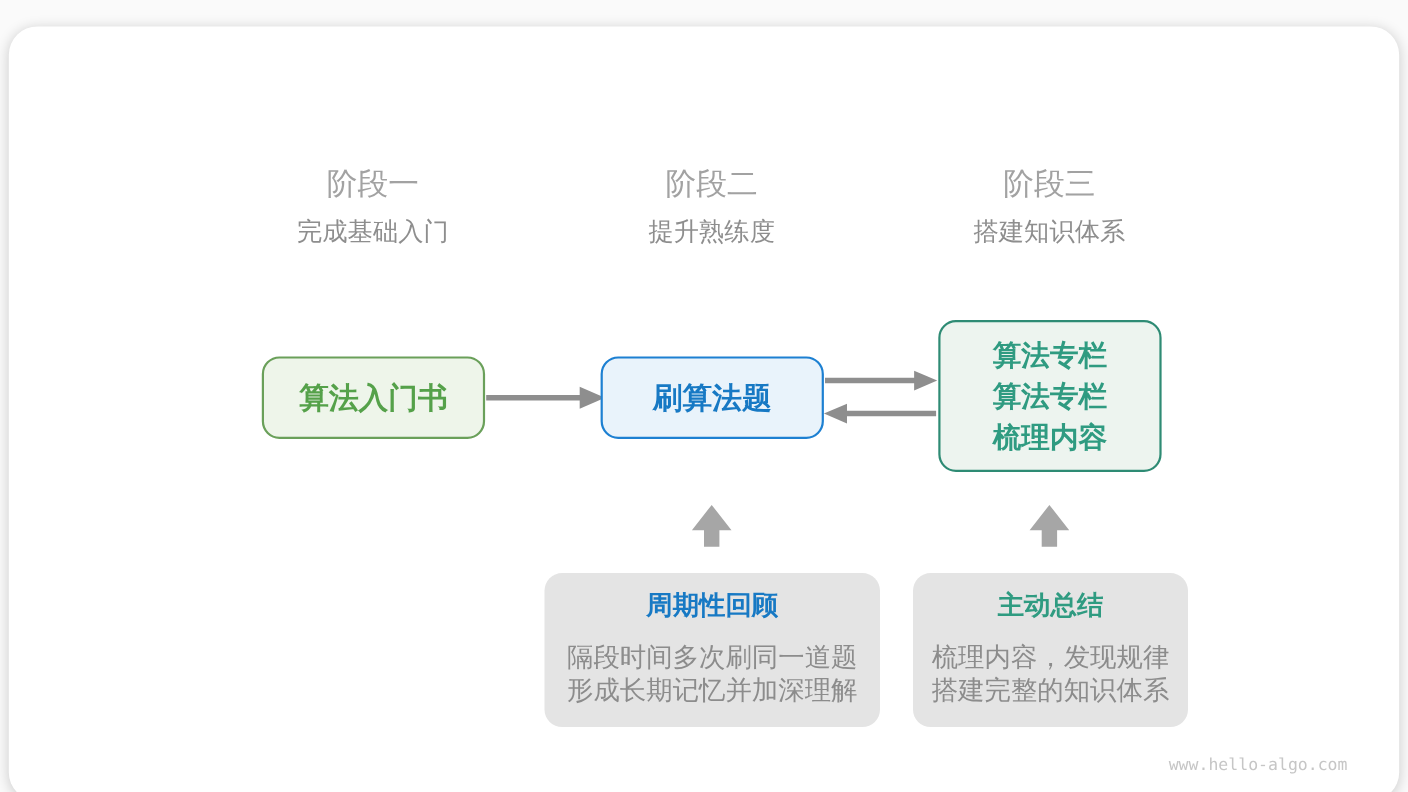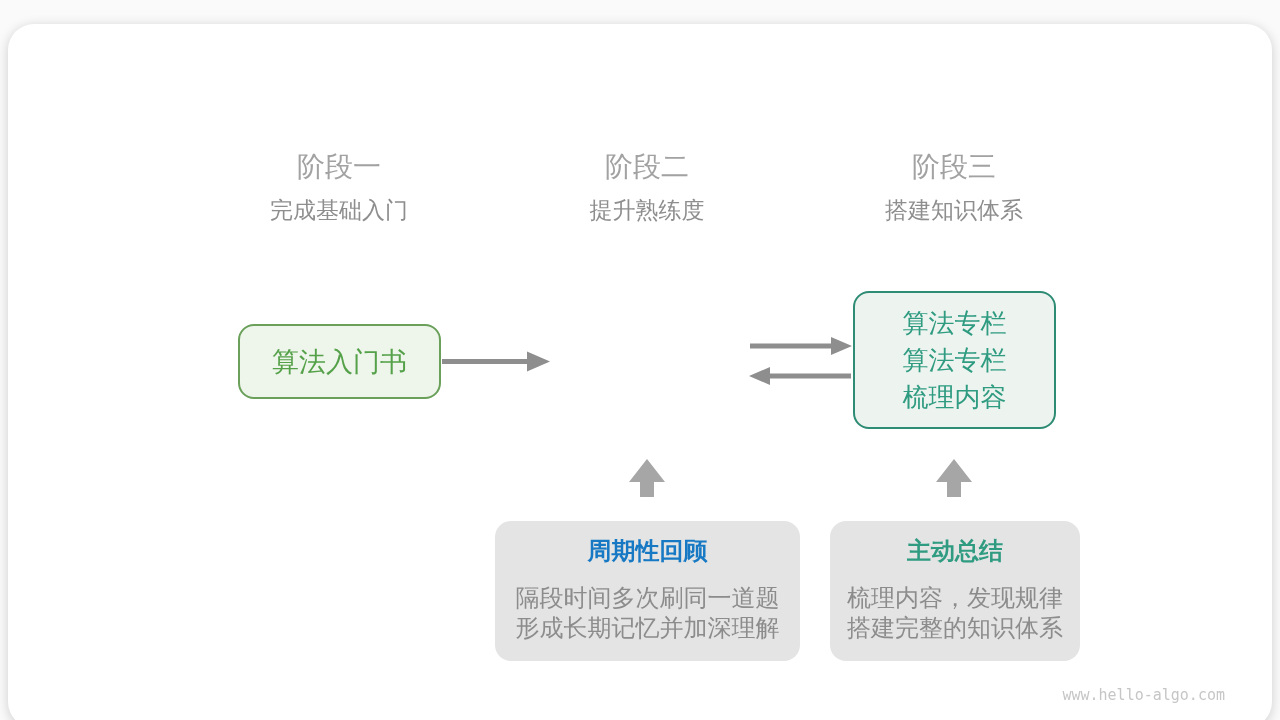--- a/index.html
+++ b/index.html
@@ -30,21 +30,21 @@
     top:127px; font-size:28px; line-height:32px;
     color:var(--stage-label); text-align:center;
   }
   .stage-subtitle {
     top:172px; font-size:23px; line-height:28px; font-weight:normal;
     color:var(--stage-subtitle); text-align:center;
   }
 
   .node {
     display:flex; align-items:center; justify-content:center;
-    border-radius:16px; font-weight:normal; text-align:center;
+    border-radius:16px; font-weight:bold; text-align:center;
   }
   .node-small { width:203px; height:75px; font-size:27px; }
   .node-green { left:230px; top:300px; border:2.5px solid var(--green-border); background:var(--green-bg); color:var(--green-text); }
   .node-blue  { left:538px; top:300px; border:2.5px solid var(--blue-border);  background:var(--blue-bg);  color:var(--blue-text); }
   .node-teal  {
     left:845px; top:267px; width:203px; height:138px;
     border:2.5px solid var(--teal-border); background:var(--teal-bg); color:var(--teal-text);
     flex-direction:column; font-size:26px; line-height:37px;
   }
 
@@ -98,20 +98,23 @@
         <polygon class="arrow-head" points="762,343 741,352 762,361"></polygon>
       </g>
       <polygon class="up-arrow" points="639,435 657,458 646,458 646,473 632,473 632,458 621,458"></polygon>
       <polygon class="up-arrow" points="946,435 964,458 953,458 953,473 939,473 939,458 928,458"></polygon>
     </svg>
 
     <div class="abs node node-small node-green">
       <span>算法入门书</span>
     </div>
 
+    <div class="abs node node-small node-blue">
+      <span>刷算法题</span>
+    </div>
 
     <div class="abs node node-teal">
       <div>算法专栏</div>
       <div>算法专栏</div>
       <div>梳理内容</div>
     </div>
 
     <div class="abs note note-1">
       <div class="note-title note-title-blue">周期性回顾</div>
       <div class="note-desc">

